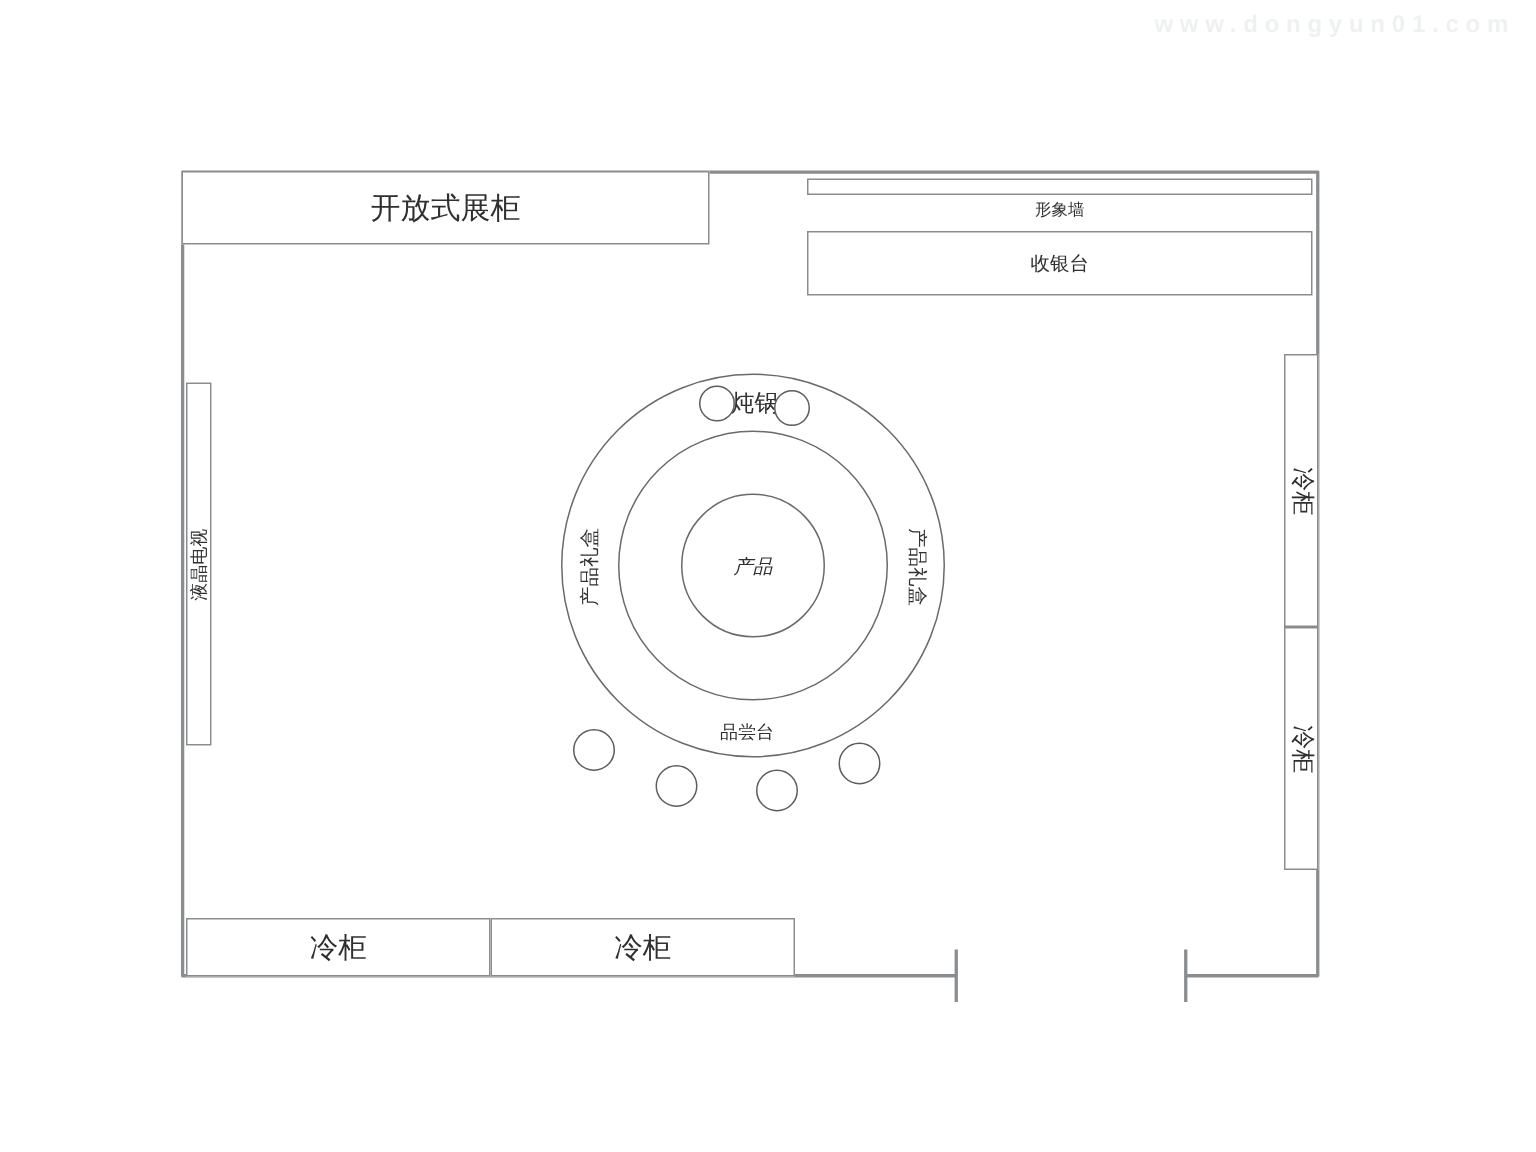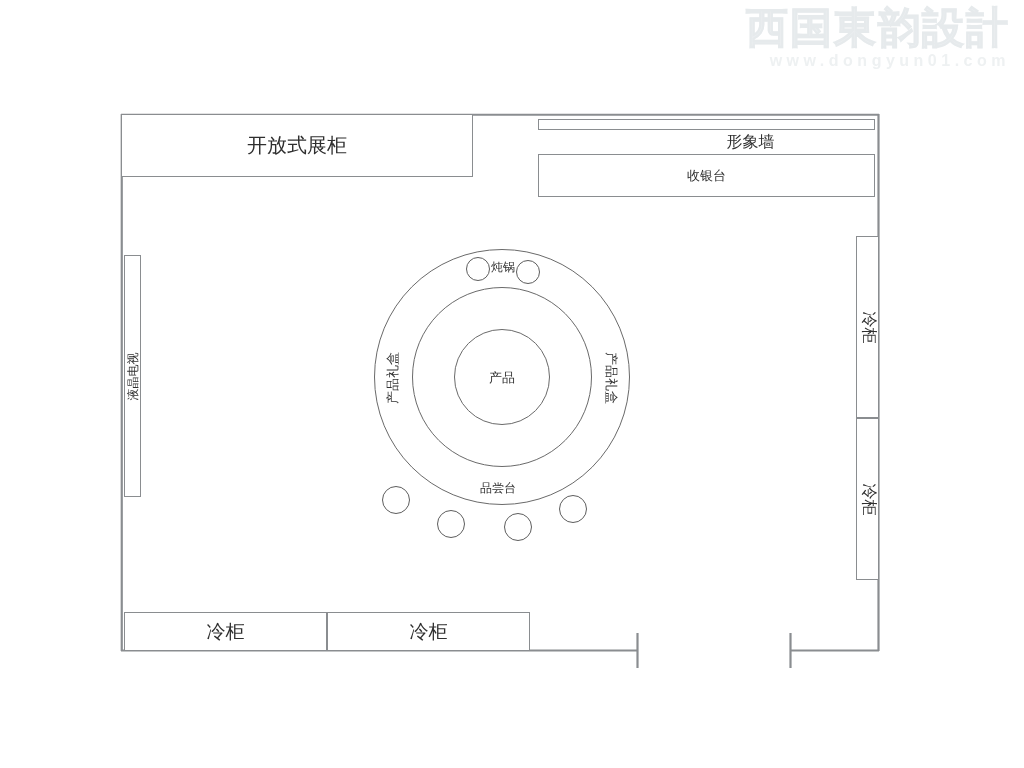--- a/index.html
+++ b/index.html
@@ -103,45 +103,44 @@
     background: transparent;
   }
   .ring.filled { background: #ffffff; }
 </style>
 </head>
 <body>
 
 <div id="floorplan-canvas">
 
   <div id="watermark">
-    <div class="wm-logo">西国東韵設計</div>
     <div class="wm-url">www.dongyun01.com</div>
   </div>
 
   <svg id="room-walls" width="1024" height="768" style="position:absolute;left:0;top:0;">
 
     <line x1="121" y1="114.75" x2="879" y2="114.75" stroke="#8a8d90" stroke-width="2.2"></line>
 
     <line x1="121.75" y1="114" x2="121.75" y2="651" stroke="#8a8d90" stroke-width="2.2"></line>
 
     <line x1="878.5" y1="114" x2="878.5" y2="651" stroke="#8a8d90" stroke-width="2.2"></line>
 
     <line x1="121" y1="650.5" x2="637" y2="650.5" stroke="#8a8d90" stroke-width="2.2"></line>
     <line x1="790" y1="650.5" x2="879" y2="650.5" stroke="#8a8d90" stroke-width="2.2"></line>
 
     <line x1="637.5" y1="633" x2="637.5" y2="668" stroke="#8a8d90" stroke-width="2.2"></line>
     <line x1="790.5" y1="633" x2="790.5" y2="668" stroke="#8a8d90" stroke-width="2.2"></line>
   </svg>
 
   <div id="fixtures-layer">
-      <div class="fixture" style="left: 121px; top: 114px; width: 352px; height: 63px;">
+      <div class="fixture" style="left: 121px; top: 114px; width: 352px; height: 49px;">
         <span class="fx-text" style="font-size: 20px;">开放式展柜</span>
       </div>
       <div class="fixture" style="left: 538px; top: 119px; width: 337px; height: 11px;"></div>
-      <div class="lbl" style="font-size: 16px; left: 706.5px; top: 132px; transform: translateX(-50%); margin-left: 44px;">形象墙</div>
+      <div class="lbl" style="font-size: 11px; left: 706.5px; top: 132px; transform: translateX(-50%);">形象墙</div>
       <div class="fixture" style="left: 538px; top: 154px; width: 337px; height: 43px;">
         <span class="fx-text" style="font-size: 13px;">收银台</span>
       </div>
       <div class="fixture" style="left: 124px; top: 255px; width: 17px; height: 242px;">
         <span class="fx-text" style="font-size: 12px; transform: rotate(-90deg);">液晶电视</span>
       </div>
       <div class="fixture" style="left: 856px; top: 236px; width: 23px; height: 182px;">
         <span class="fx-text" style="font-size: 16px; transform: rotate(90deg);">冷柜</span>
       </div>
       <div class="fixture" style="left: 856px; top: 418px; width: 23px; height: 162px;">
@@ -153,24 +152,24 @@
       <div class="fixture" style="left: 327px; top: 612px; width: 203px; height: 39px;">
         <span class="fx-text" style="font-size: 19px;">冷柜</span>
       </div>
     </div>
 
   <div id="center-display">
     <div class="ring filled" id="ring-outer" style="left: 374px; top: 249px; width: 256px; height: 256px; z-index: 1;"></div>
     <div class="ring filled" id="ring-middle" style="left: 412px; top: 287px; width: 180px; height: 180px; z-index: 2;"></div>
     <div class="ring filled" id="ring-inner" style="left: 454px; top: 329px; width: 96px; height: 96px; z-index: 3;"></div>
 
-    <div class="lbl" id="label-inner" style="font-size: 13px; left: 502px; top: 369px; transform: translateX(-50%); z-index: 4;">产品</div>
+    <div class="lbl" id="label-inner" style="font-size: 13px; left: 502px; top: 369px; transform: translateX(-50%); z-index: 4; font-style: italic;">产品</div>
     <div class="lbl lbl-v-ccw" id="label-ring-left" style="font-size: 13px; left: 393px; top: 369px; transform: translateX(-50%) rotate(-90deg); z-index: 4;">产品礼盒</div>
     <div class="lbl lbl-v-cw" id="label-ring-right" style="font-size: 13px; left: 611px; top: 369px; transform: translateX(-50%) rotate(90deg); z-index: 4;">产品礼盒</div>
-    <div class="lbl" id="label-top" style="font-size: 12px; left: 503px; top: 259px; transform: translateX(-50%); z-index: 4;">炖锅</div>
+    <div class="lbl" id="label-top" style="font-size: 16px; left: 503px; top: 259px; transform: translateX(-50%); z-index: 4;">炖锅</div>
     <div class="lbl" id="label-bottom" style="font-size: 12px; left: 498px; top: 480px; transform: translateX(-50%); z-index: 4; font-family: Liberation Serif, serif;">品尝台</div>
   </div>
 
   <div id="stools-layer">
       <div class="stool" style="left: 466px; top: 257px; width: 24px; height: 24px; z-index: 5;"></div>
       <div class="stool" style="left: 516px; top: 260px; width: 24px; height: 24px; z-index: 5;"></div>
       <div class="stool" style="left: 382px; top: 486px; width: 28px; height: 28px; z-index: 5;"></div>
       <div class="stool" style="left: 437px; top: 510px; width: 28px; height: 28px; z-index: 5;"></div>
       <div class="stool" style="left: 504px; top: 513px; width: 28px; height: 28px; z-index: 5;"></div>
       <div class="stool" style="left: 559px; top: 495px; width: 28px; height: 28px; z-index: 5;"></div>

